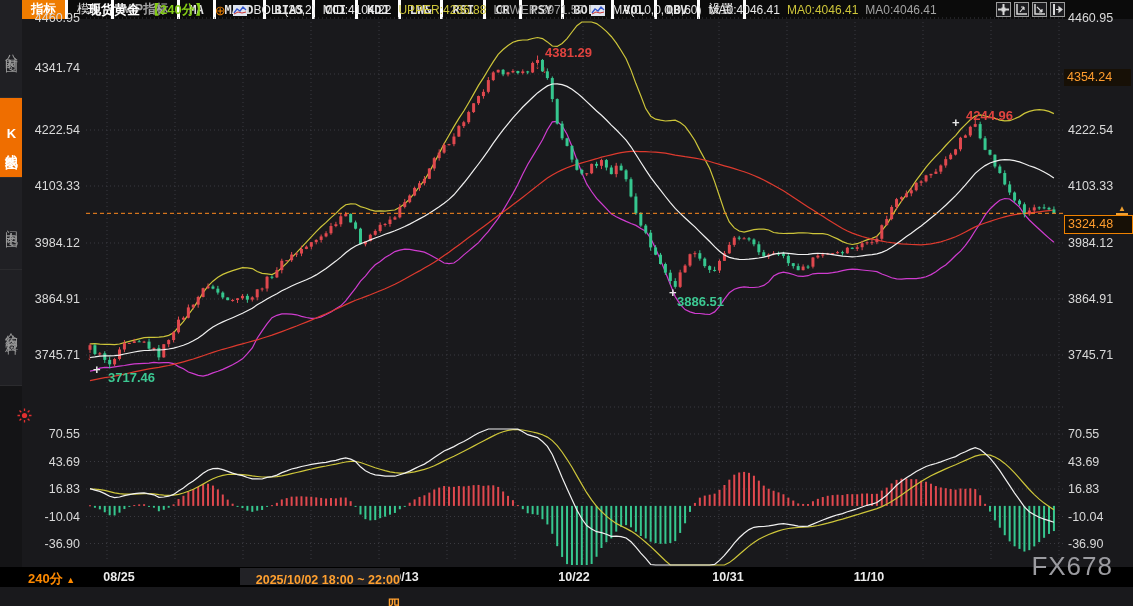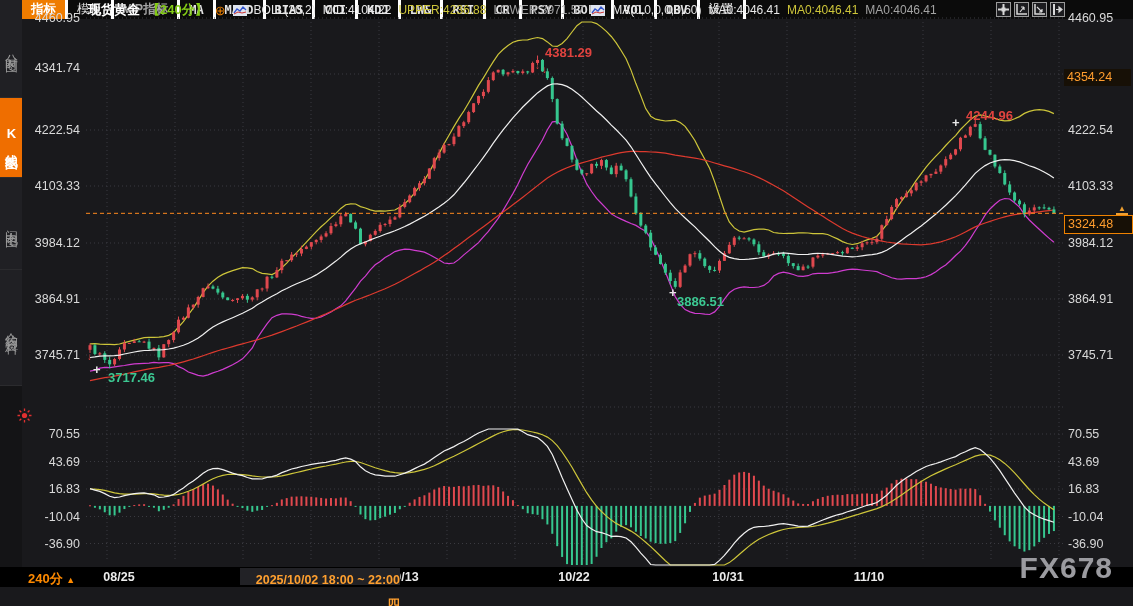--- a/index.html
+++ b/index.html
@@ -45,21 +45,21 @@
   .tab{display:flex;align-items:center;padding:0 9px;font-size:12.5px;color:#e4e4e4;border-right:3px solid #ffffff;cursor:pointer;white-space:nowrap;}
   .tab.mono{font-family:"DejaVu Sans Mono",monospace;font-size:12px;font-weight:bold;}
   .tab.active{background:#ef7c00;color:#fff;font-weight:bold;}
   .tab.vip{color:#a3a3a3;font-weight:bold;}
   
   .anno{position:absolute;font-size:13px;font-weight:bold;z-index:2;}
   .anno.red{color:#e0433f;} .anno.green{color:#3cc892;}
   .marker{position:absolute;z-index:2;font-weight:bold;}
   .marker.cross{color:#e8e8e8;font-size:13px;}
   .marker.arrow{color:#e0433f;font-size:10px;}
-  #watermark{right:20px;top:551px;font-size:30px;font-weight:700;color:#9b9ba0;z-index:3;letter-spacing:1px;}
+  #watermark{right:20px;top:551px;font-size:26px;font-weight:400;color:#9b9ba0;z-index:3;letter-spacing:1px;}
 </style>
 </head>
 <body>
 
 <div id="app">
 
   <svg id="chart-svg" width="1133" height="606">
       <line x1="86" y1="18" x2="1063" y2="18" stroke="#3a3a40" stroke-width="1" stroke-dasharray="1 3"></line>
       <line x1="86" y1="74" x2="1063" y2="74" stroke="#3a3a40" stroke-width="1" stroke-dasharray="1 3"></line>
       <line x1="86" y1="130" x2="1063" y2="130" stroke="#3a3a40" stroke-width="1" stroke-dasharray="1 3"></line>

